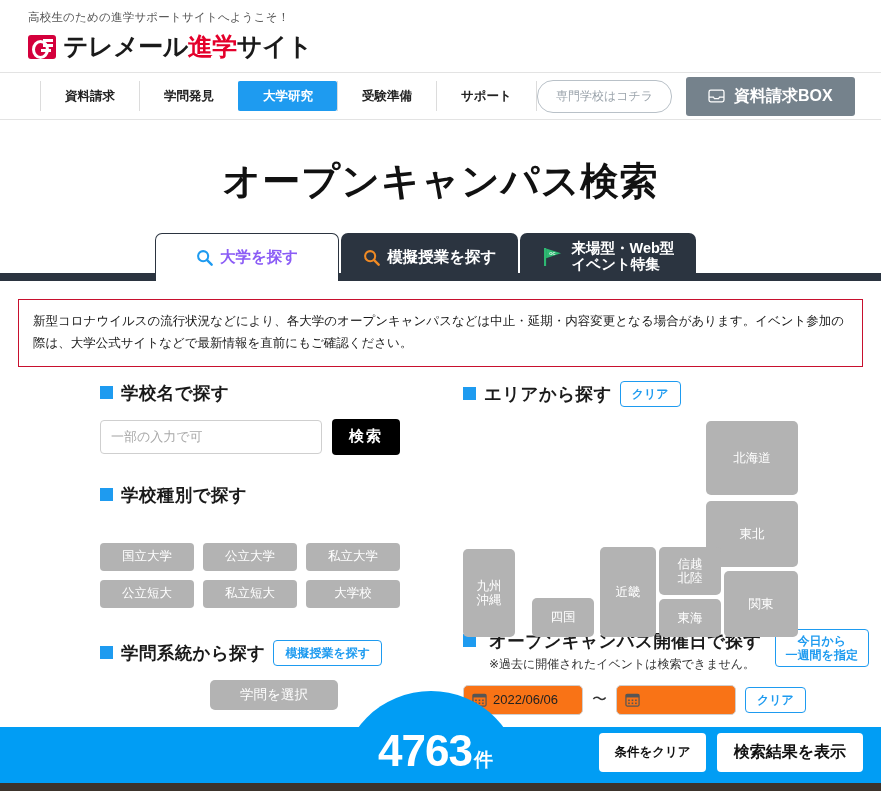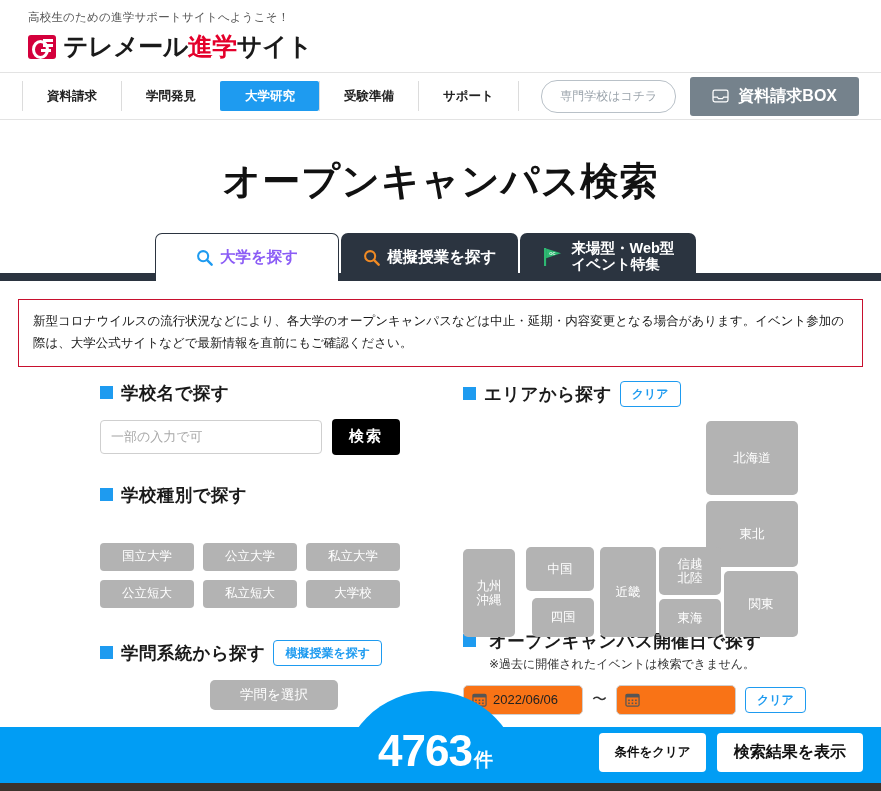--- a/index.html
+++ b/index.html
@@ -28,21 +28,21 @@
   .logo-mark::after {
     content:""; position:absolute; right:3px; top:4px; width:10px; height:3px;
     background:#fff; box-shadow: 0 5px 0 0 #fff, -2px 10px 0 0 #fff;
   }
   .logo-text { font-size: 25px; font-weight: 700; letter-spacing: -0.5px; white-space: nowrap; }
   .logo-text .red { color: #e4002b; }
 
   
   .nav-bar {
     border-top: 1px solid #e3e3e3; border-bottom: 1px solid #e3e3e3;
-    height: 48px; display: flex; align-items: center; padding: 0 22px;
+    height: 48px; display: flex; align-items: center; padding: 0 40px;
   }
   .nav-items { display: flex; align-items: center; height: 30px; }
   .nav-item {
     font-size: 12.5px; font-weight: 700; color: #222;
     padding: 0 24px; height: 30px; line-height: 30px;
     border-left: 1px solid #dcdcdc; white-space: nowrap; cursor: pointer;
   }
   .nav-item:last-child { border-right: 1px solid #dcdcdc; }
   .nav-item.active {
     background: #1e9bf0; color: #fff; border-left-color: #1e9bf0;
@@ -292,33 +292,36 @@
     </div>
 
     <div class="map">
       <div class="region" style="left: 243px; top: 0px; width: 92px; height: 74px;">北海道</div>
       <div class="region" style="left: 243px; top: 80px; width: 92px; height: 66px;">東北</div>
       <div class="region" style="left: 261px; top: 150px; width: 74px; height: 66px; text-align: right;">関東</div>
       <div class="region" style="left: 196px; top: 126px; width: 62px; height: 48px;">信越
 北陸</div>
       <div class="region" style="left: 196px; top: 178px; width: 62px; height: 38px;">東海</div>
       <div class="region" style="left: 137px; top: 126px; width: 56px; height: 90px;">近畿</div>
-      <div class="region" style="left: 63px; top: 126px; width: 68px; height: 44px;">中国</div>
       <div class="region" style="left: 69px; top: 177px; width: 62px; height: 39px;">四国</div>
       <div class="region" style="left: 0px; top: 128px; width: 52px; height: 88px;">九州
 沖縄</div>
     </div>
 
     <div class="date-sec">
       <div class="date-head">
         <span class="sq" style="margin-top:5px"></span>
         <div>
           <div class="sec-title">オープンキャンパス開催日で探す</div>
           <div class="date-note">※過去に開催されたイベントは検索できません。</div>
         </div>
+        <span class="pill-btn two">
+          <span style="display:block">今日から</span>
+          <span style="display:block">一週間を指定</span>
+        </span>
       </div>
 
       <div class="date-row">
         <div class="date-field">
           <svg class="cal-ico" viewBox="0 0 16 16">
             <rect x="1" y="2.6" width="14" height="12.4" rx="1.3" fill="none" stroke="#555" stroke-width="1.3"></rect>
             <rect x="1" y="2.6" width="14" height="3.2" fill="#555"></rect>
             <g fill="#555">
                 <rect x="3.4" y="8" width="1.7" height="1.7"></rect>
                 <rect x="7.1" y="8" width="1.7" height="1.7"></rect>

